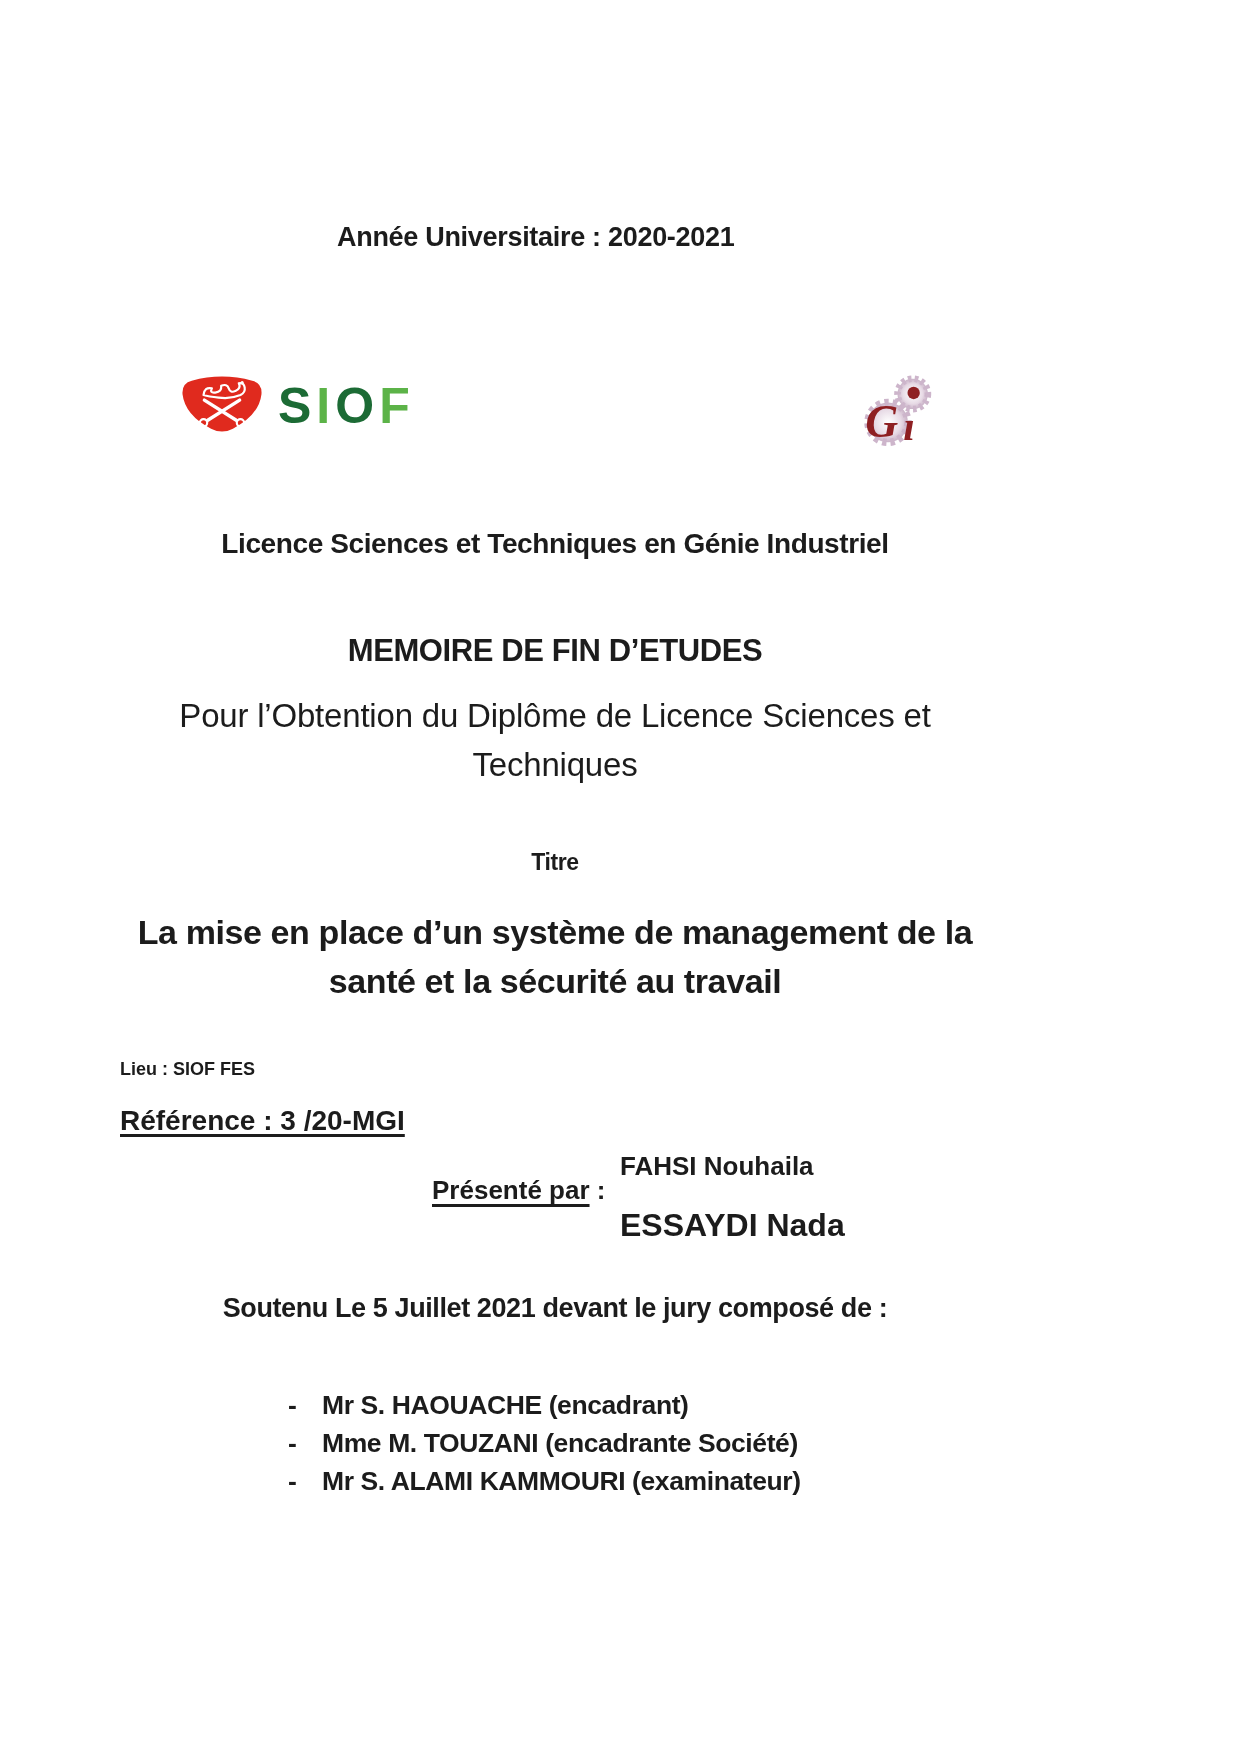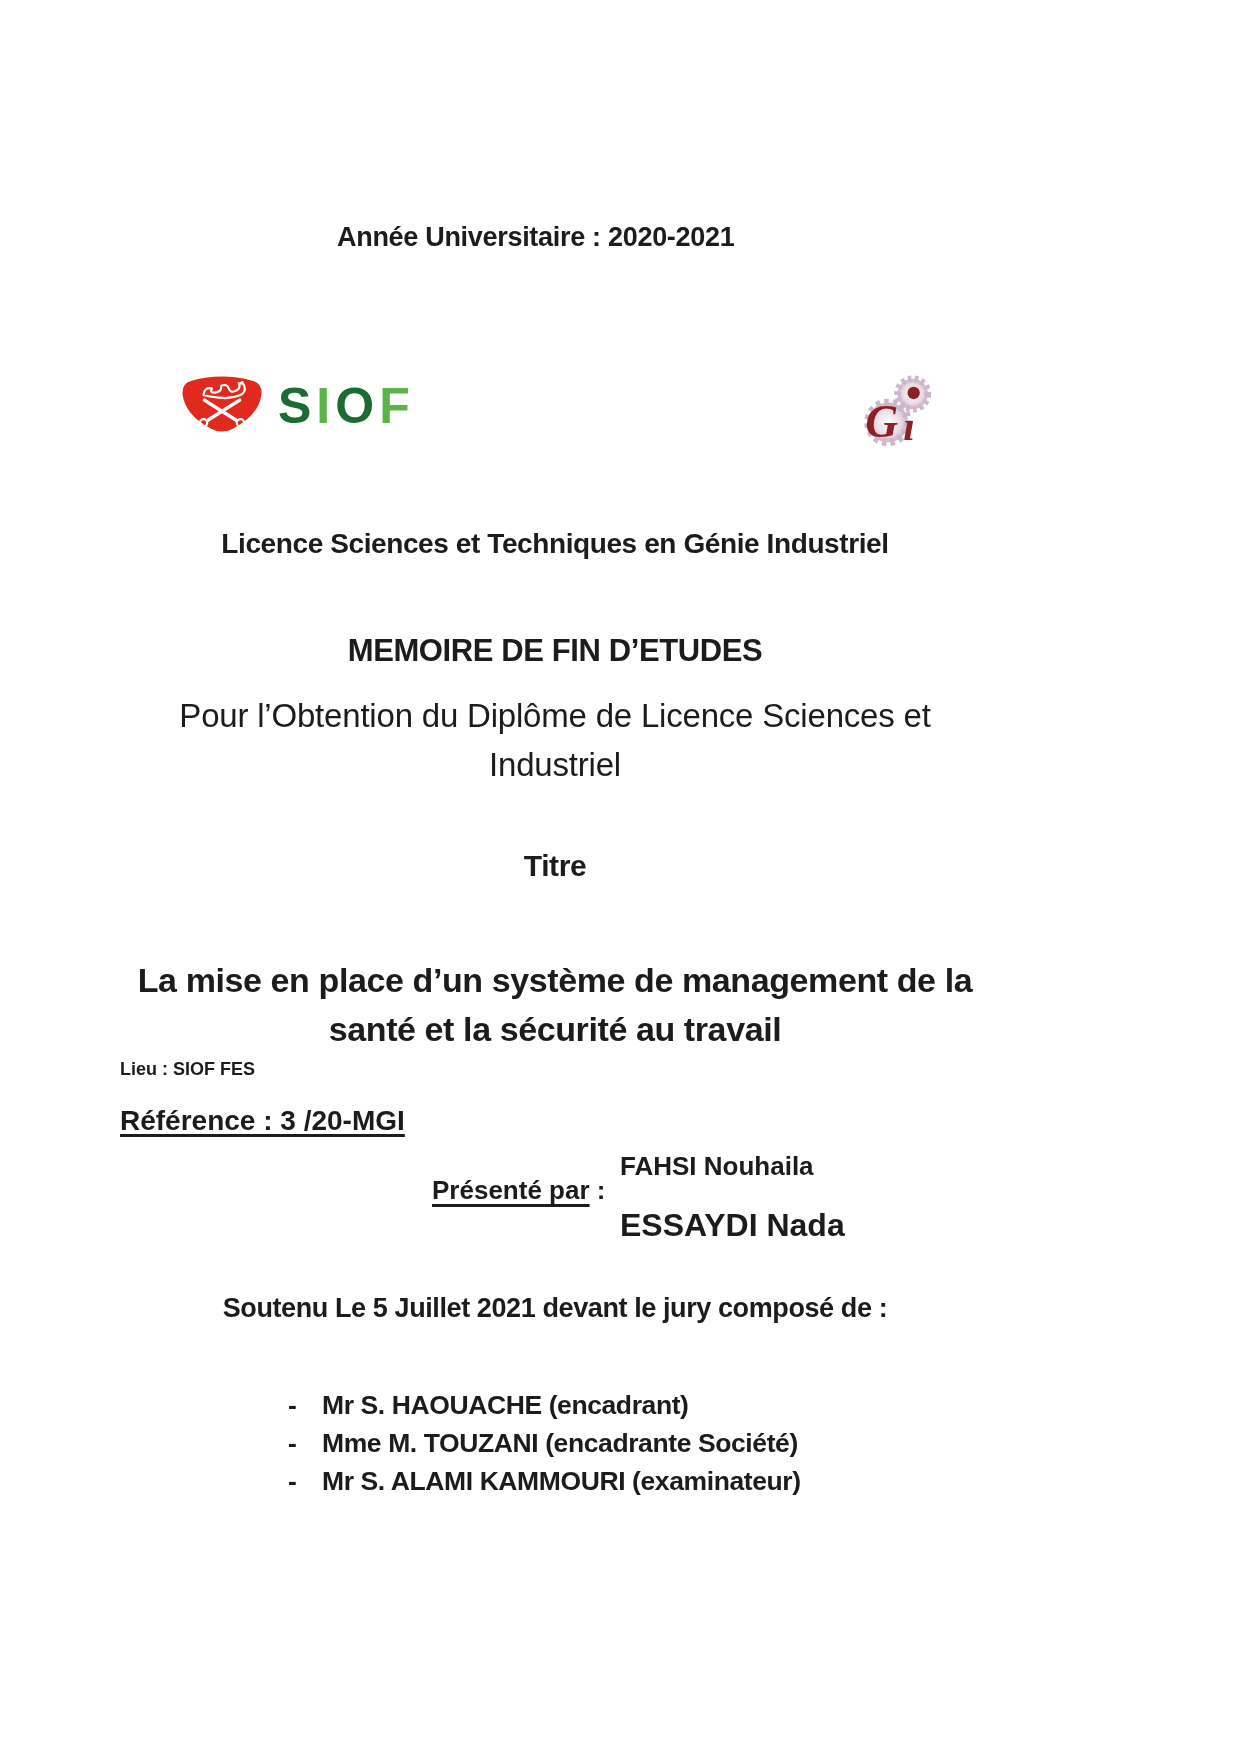--- a/index.html
+++ b/index.html
@@ -23,22 +23,22 @@
   .siof-word{margin-left:14px;font-size:50px;font-weight:800;letter-spacing:5px;line-height:64px;font-family:"Liberation Sans","DejaVu Sans",sans-serif;}
   .ltr-dark{color:#1c6b35;}
   .ltr-light{color:#5cb348;}
 
   
   .gi-logo{top:368px;left:850px;width:95px;height:86px;}
 
   .licence{top:528px;font-size:28px;font-weight:700;}
   .memoire{top:633px;font-size:31px;font-weight:700;}
   .pour{top:691px;font-size:33px;font-weight:400;line-height:49px;letter-spacing:-0.2px;}
-  .titre-label{top:849px;font-size:30px;font-weight:700;}
-  .main-title{top:908px;font-size:34px;font-weight:700;line-height:49px;margin-top:48px;}
+  .titre-label{top:849px;font-size:23px;font-weight:700;}
+  .main-title{top:908px;font-size:34px;font-weight:700;line-height:49px;}
 
   .lieu{top:1059px;left:120px;font-size:18px;font-weight:700;}
   .reference{top:1105px;left:120px;font-size:28px;font-weight:700;text-decoration:underline;text-decoration-thickness:3px;text-underline-offset:4px;}
 
   .presente-label{top:1151px;left:432px;font-size:26px;font-weight:700;margin-top:24px;}
   .presente-label .u{text-decoration:underline;text-decoration-thickness:3px;text-underline-offset:5px;}
   .author-1{top:1151px;left:620px;font-size:26px;font-weight:700;}
   .author-2{top:1207px;left:620px;font-size:32px;font-weight:700;}
 
   .soutenu{top:1293px;font-size:27px;font-weight:700;}
@@ -89,21 +89,21 @@
     <text x="16" y="72" font-family="Liberation Serif, DejaVu Serif, serif" font-style="italic" font-weight="700" font-size="48" fill="#8e1f22">G</text>
     <text x="56" y="76" font-family="Liberation Serif, DejaVu Serif, serif" font-style="italic" font-weight="700" font-size="44" fill="#8e1f22">ı</text>
   </svg>
 
   <div class="abs center-col licence cond">Licence Sciences et Techniques en Génie Industriel</div>
 
   <div class="abs center-col memoire cond">MEMOIRE DE FIN D’ETUDES</div>
 
   <div class="abs center-col pour">
     <div>Pour l’Obtention du Diplôme de Licence Sciences et</div>
-    <div>Industriel</div>
+    <div>Techniques</div>
   </div>
 
   <div class="abs center-col titre-label cond">Titre</div>
 
   <div class="abs center-col main-title cond">
     <div>La mise en place d’un système de management de la</div>
     <div>santé et la sécurité au travail</div>
   </div>
 
   <div class="abs lieu">Lieu : SIOF FES</div>

